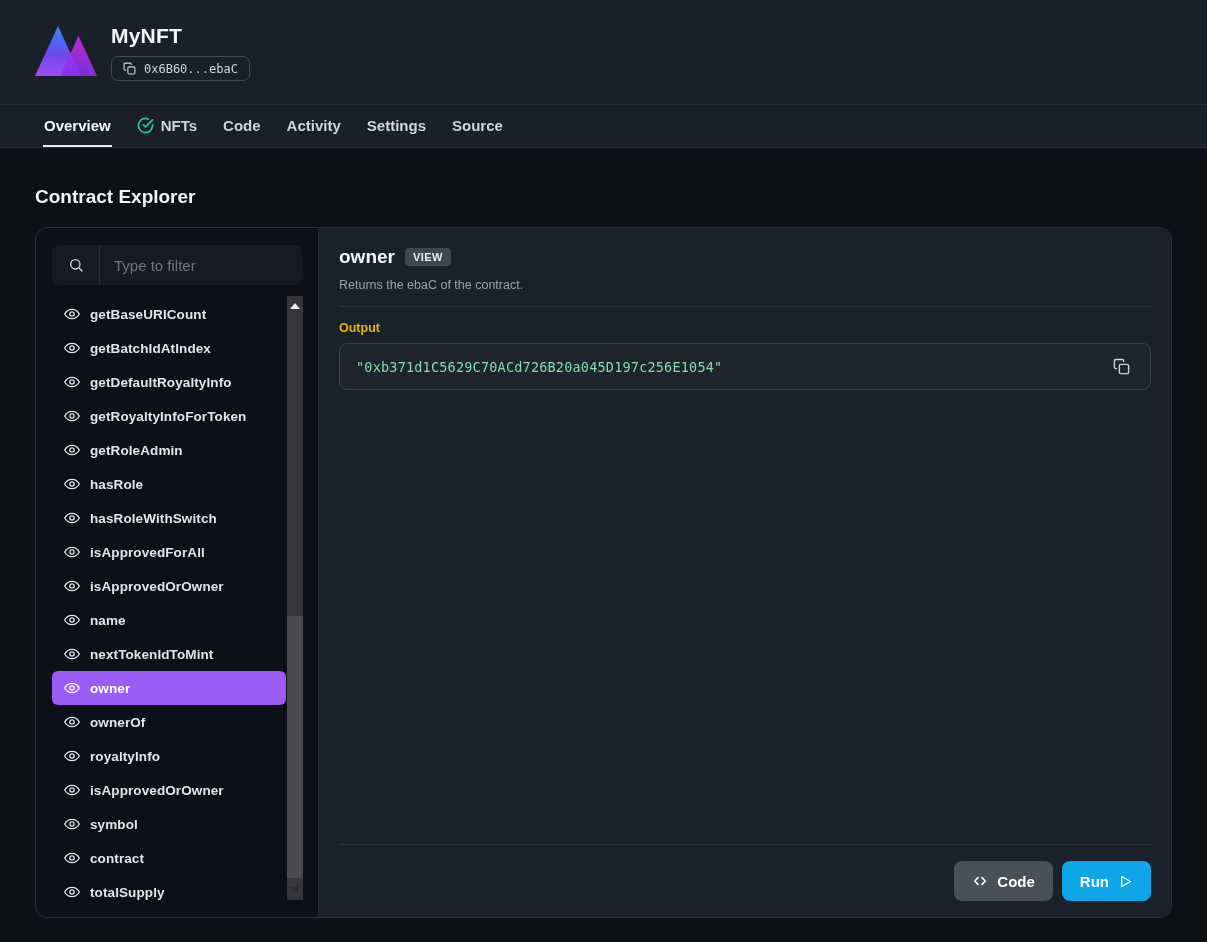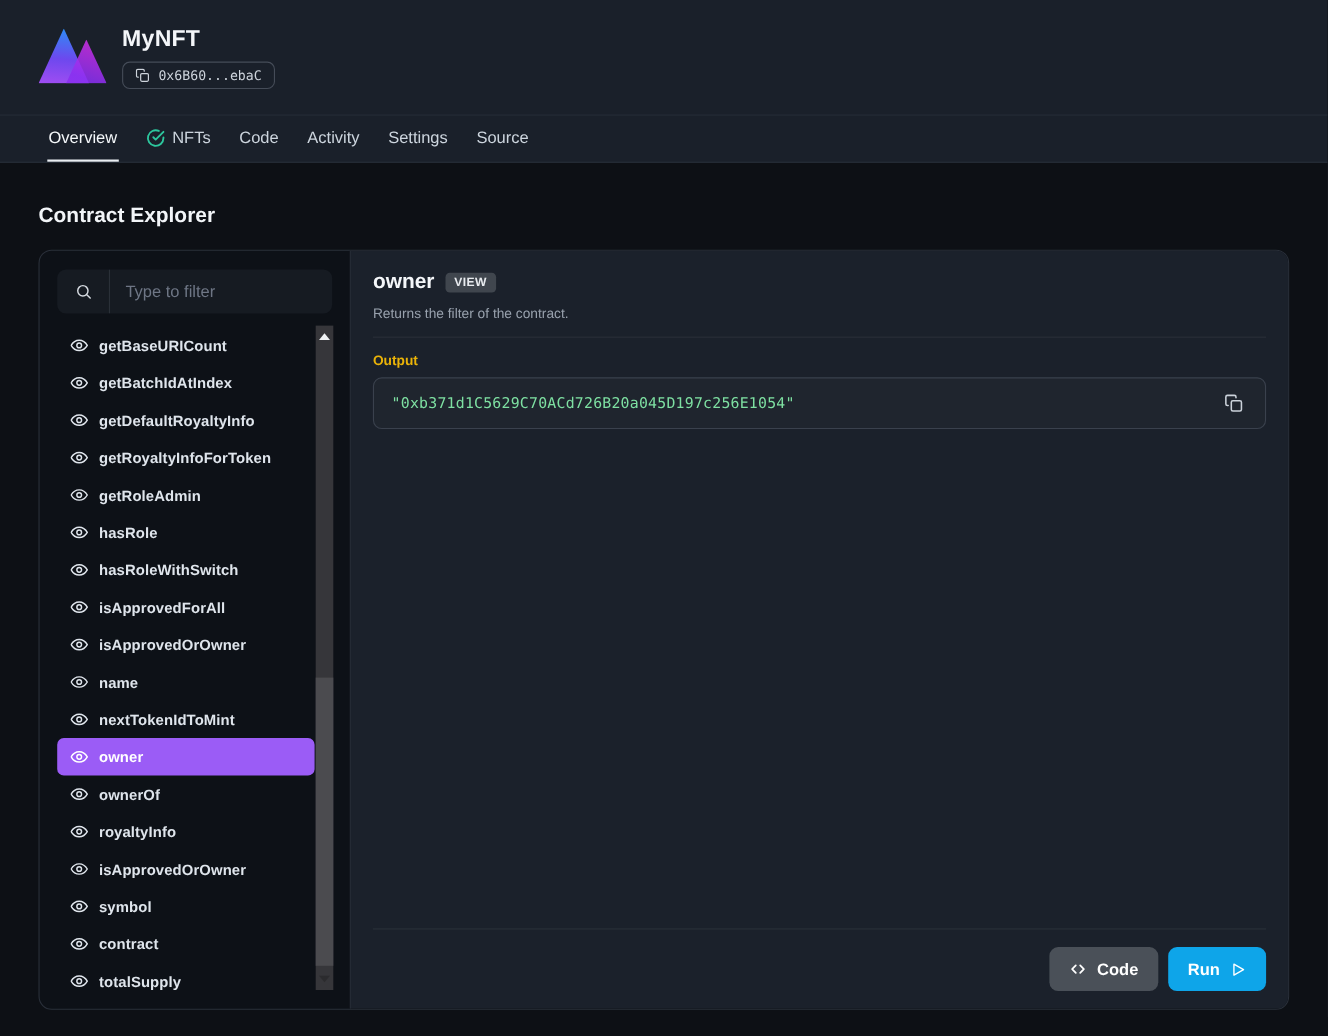--- a/index.html
+++ b/index.html
@@ -35,21 +35,21 @@
   }
   .addr-badge svg { width:13px; height:13px; stroke:#ced4dc; }
 
   
   .navbar {
     background:#1a202a; height:44px;
     border-top:1px solid #272e39; border-bottom:1px solid #272e39;
     display:flex; align-items:stretch; gap:24px; padding:0 0 0 43px;
   }
   .tab {
-    display:flex; align-items:center; gap:7px; font-size:15px; font-weight:400;
+    display:flex; align-items:center; gap:7px; font-size:15px; font-weight:700;
     color:#cdd5de; cursor:pointer; border-bottom:2px solid transparent; padding:0 1px;
   }
   .tab.active { color:#f5f8fa; border-bottom-color:#e9edf1; }
   .tab svg { width:17px; height:17px; }
 
   
   .page { padding:38px 35px 0 35px; }
   .page-title { font-size:19px; font-weight:700; color:#f2f5f8; margin-bottom:19px; }
 
   .card {
@@ -320,21 +320,21 @@
         <div class="sb-thumb"></div>
         <div class="sb-arrow-down"></div>
       </div>
     </div>
 
     <div class="panel">
       <div class="fn-header">
         <span class="fn-title">owner</span>
         <span class="view-badge">VIEW</span>
       </div>
-      <div class="fn-desc">Returns the filter of the contract.</div>
+      <div class="fn-desc">Returns the ebaC of the contract.</div>
       <hr class="divider">
 
       <div class="output-label">Output</div>
       <div class="output-box">
         <span class="output-value mono">"0xb371d1C5629C70ACd726B20a045D197c256E1054"</span>
         <button class="copy-btn">
           <svg viewBox="0 0 24 24" fill="none" stroke-width="2" stroke-linecap="round" stroke-linejoin="round">
             <rect x="9" y="9" width="13" height="13" rx="2"></rect>
             <path d="M5 15H4a2 2 0 0 1-2-2V4a2 2 0 0 1 2-2h9a2 2 0 0 1 2 2v1"></path>
           </svg>

